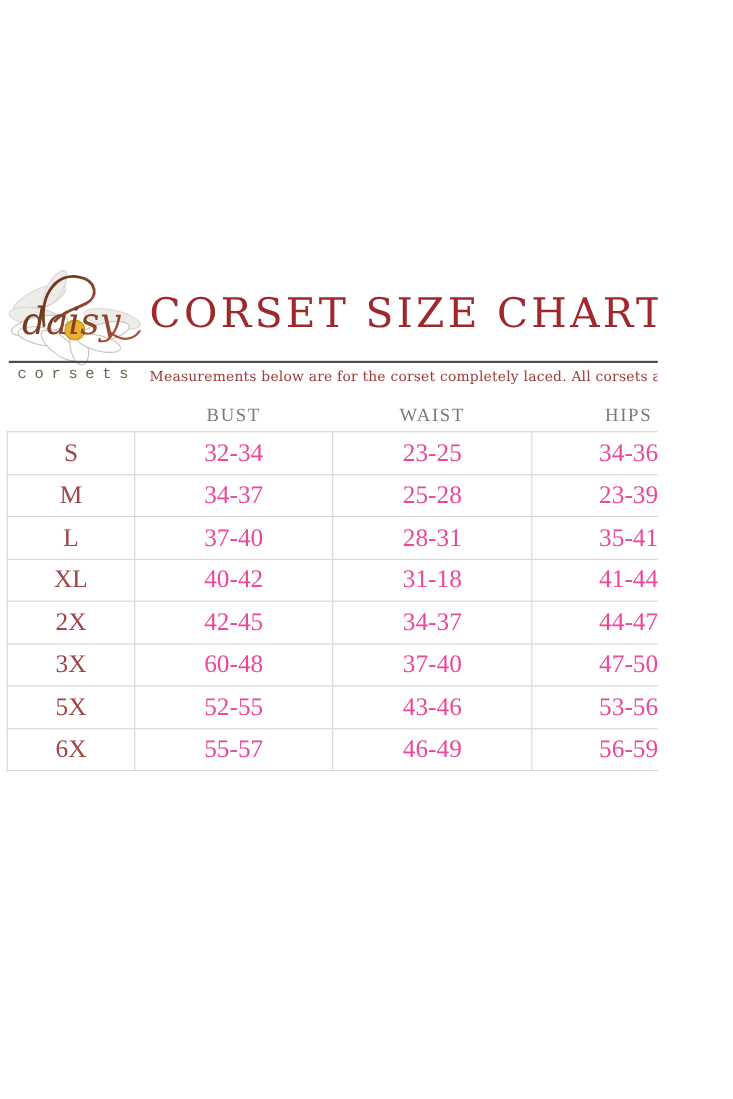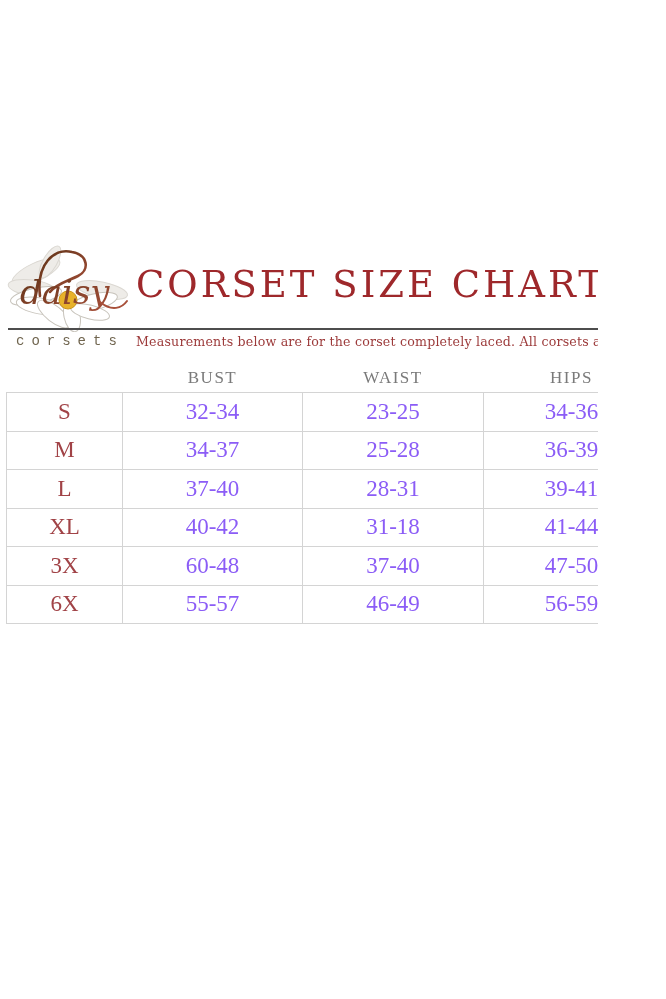--- a/index.html
+++ b/index.html
@@ -28,21 +28,21 @@
       font-family:Liberation Serif, serif;}
   #size-table col.c-size{width:116px;}
   #size-table col.c-bust{width:180px;}
   #size-table col.c-waist{width:181px;}
   #size-table col.c-hips{width:176px;}
   #size-table thead th{border:none;font-weight:normal;height:28px;
       font-size:17px;letter-spacing:1.5px;color:#7a7a7a;text-align:center;
       vertical-align:middle;padding:0;}
   #size-table tbody td{border:1px solid #d4d4d4;height:37.5px;padding:0;
       text-align:center;vertical-align:middle;
-      font-size:23px;color:#8b5cf6;}
+      font-size:23px;color:#ec4899;}
   #size-table tbody td.size-col{color:#a14347;}
 </style>
 </head>
 <body>
 
 <div id="page">
 
   <svg id="logo" viewBox="0 0 124 88" xmlns="http://www.w3.org/2000/svg">
     <defs>
       <linearGradient id="scriptgrad" x1="0" y1="0" x2="1" y2="1">
@@ -99,39 +99,51 @@
         <tr>
           <td class="size-col">S</td>
           <td>32-34</td>
           <td>23-25</td>
           <td>34-36</td>
         </tr>
         <tr>
           <td class="size-col">M</td>
           <td>34-37</td>
           <td>25-28</td>
-          <td>36-39</td>
+          <td>23-39</td>
         </tr>
         <tr>
           <td class="size-col">L</td>
           <td>37-40</td>
           <td>28-31</td>
-          <td>39-41</td>
+          <td>35-41</td>
         </tr>
         <tr>
           <td class="size-col">XL</td>
           <td>40-42</td>
           <td>31-18</td>
           <td>41-44</td>
         </tr>
         <tr>
+          <td class="size-col">2X</td>
+          <td>42-45</td>
+          <td>34-37</td>
+          <td>44-47</td>
+        </tr>
+        <tr>
           <td class="size-col">3X</td>
           <td>60-48</td>
           <td>37-40</td>
           <td>47-50</td>
+        </tr>
+        <tr>
+          <td class="size-col">5X</td>
+          <td>52-55</td>
+          <td>43-46</td>
+          <td>53-56</td>
         </tr>
         <tr>
           <td class="size-col">6X</td>
           <td>55-57</td>
           <td>46-49</td>
           <td>56-59</td>
         </tr>
       </tbody>
   </table>
 

